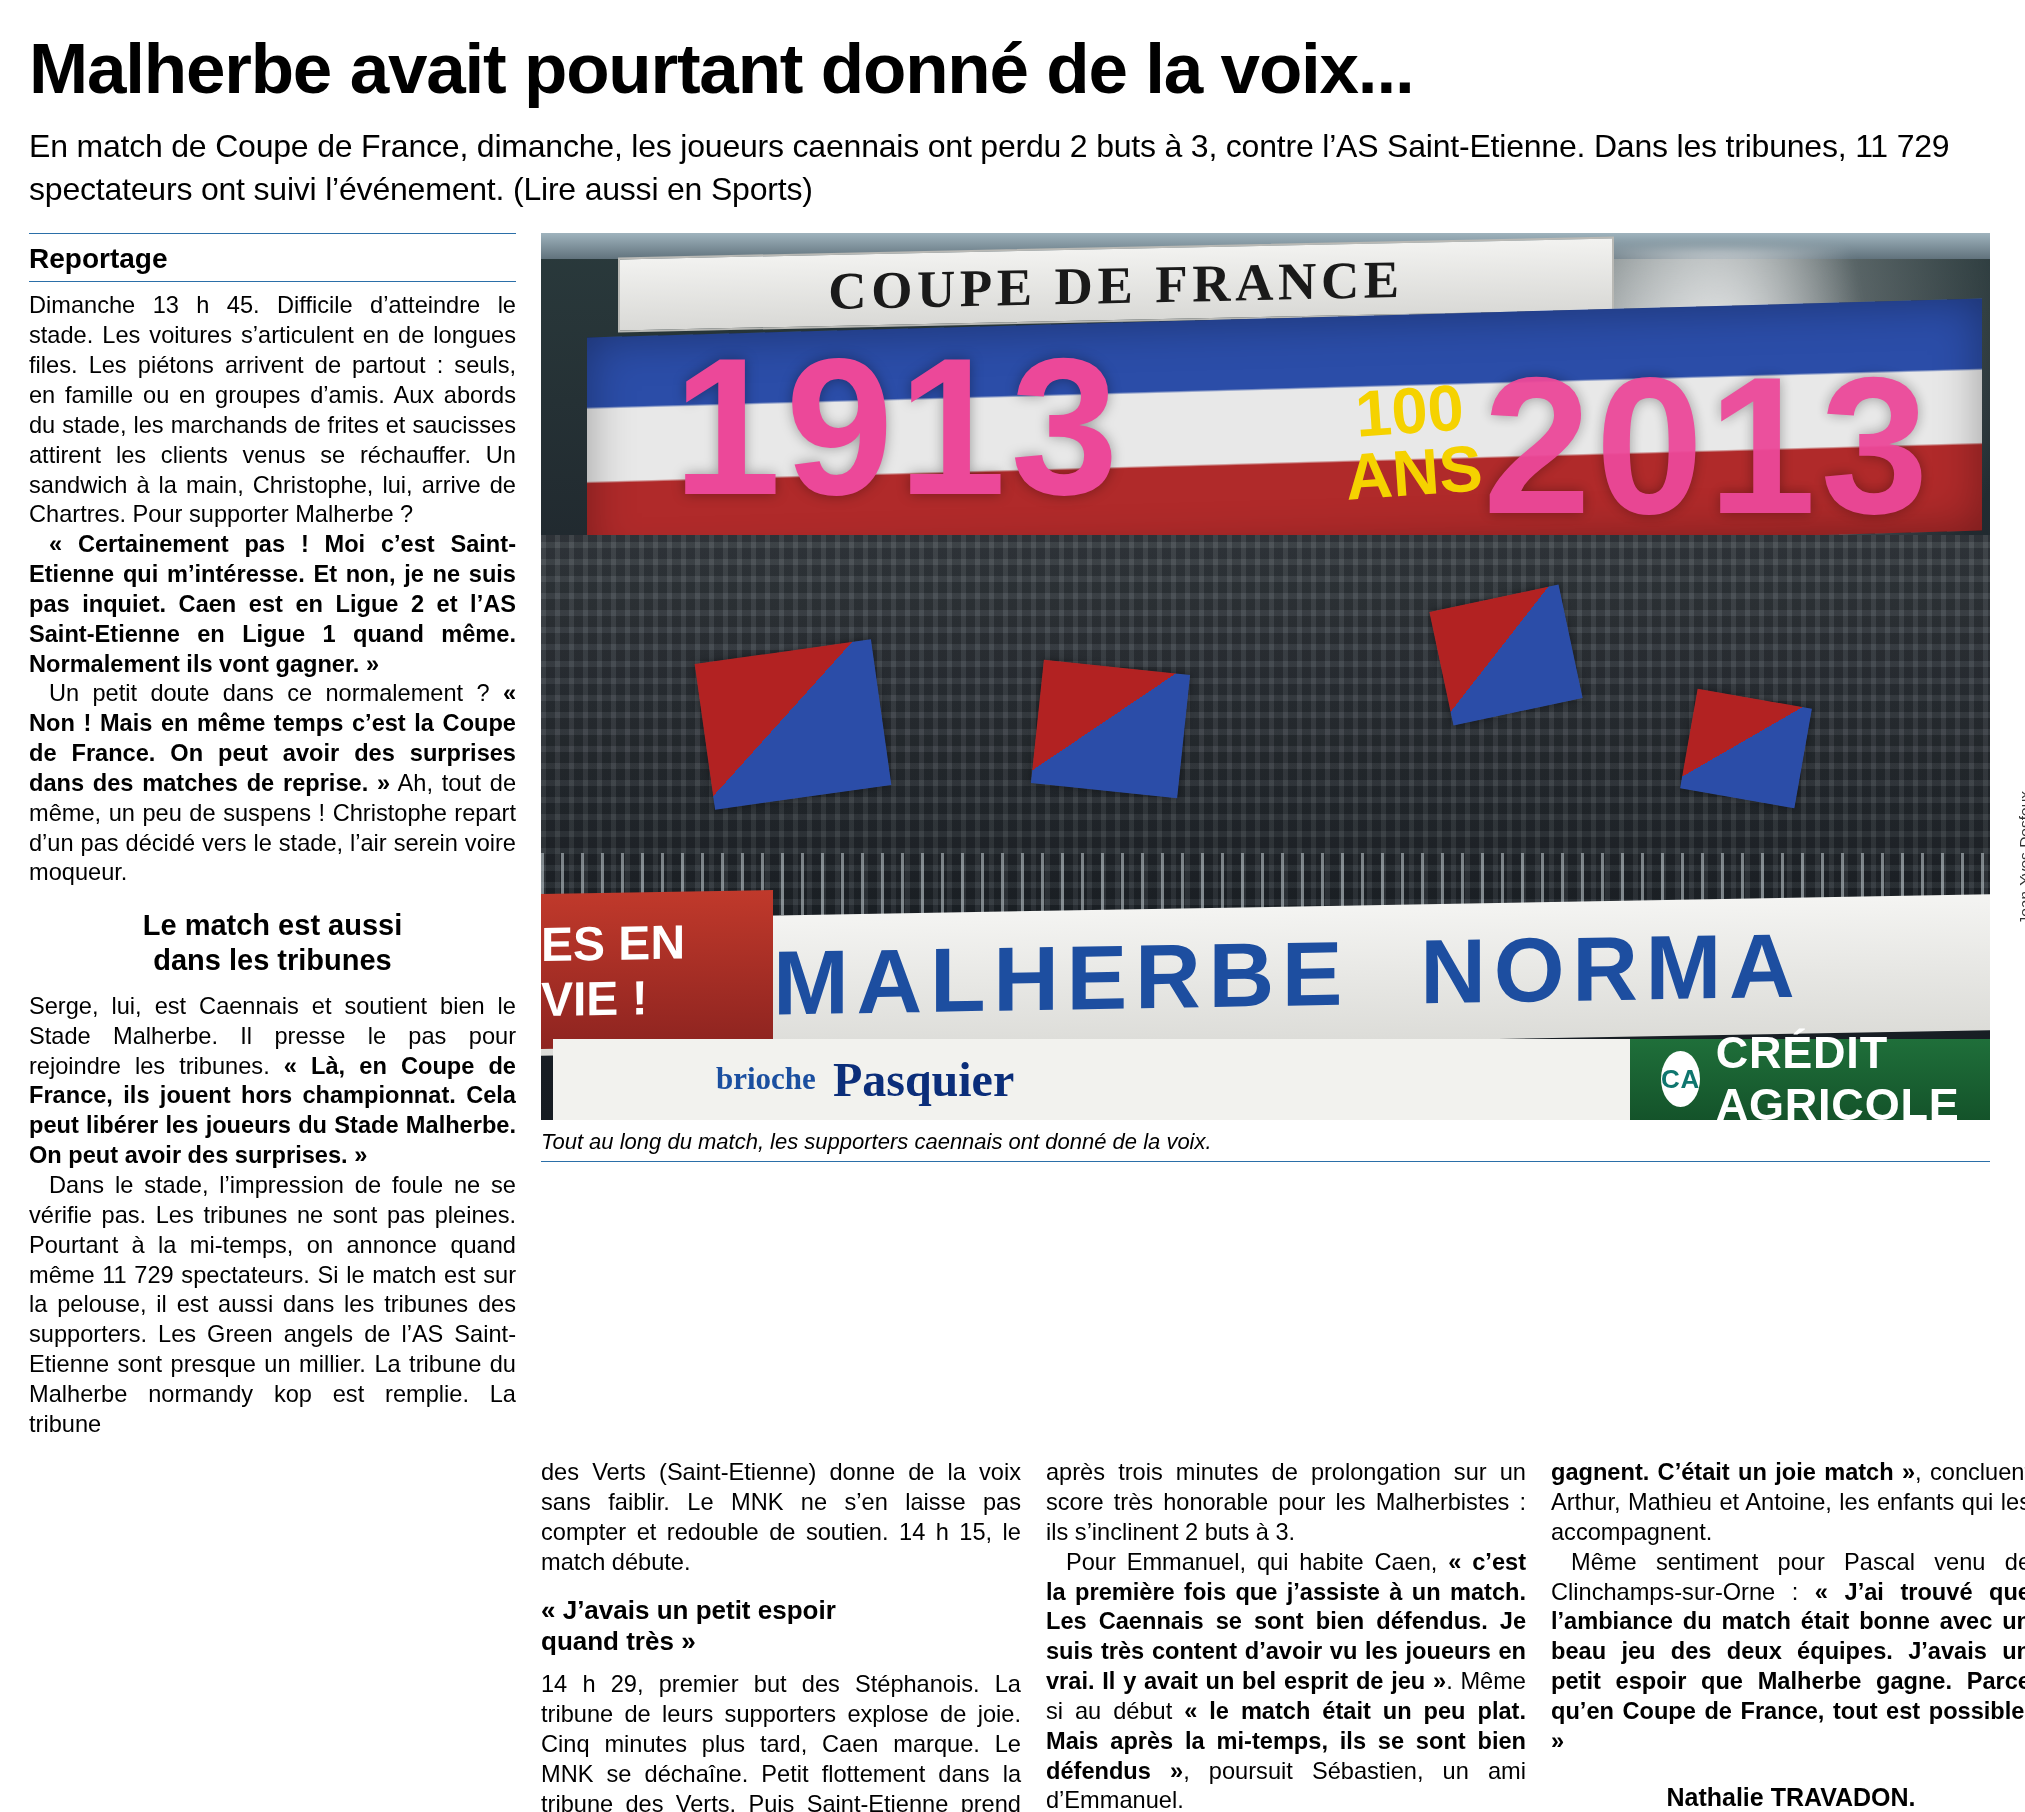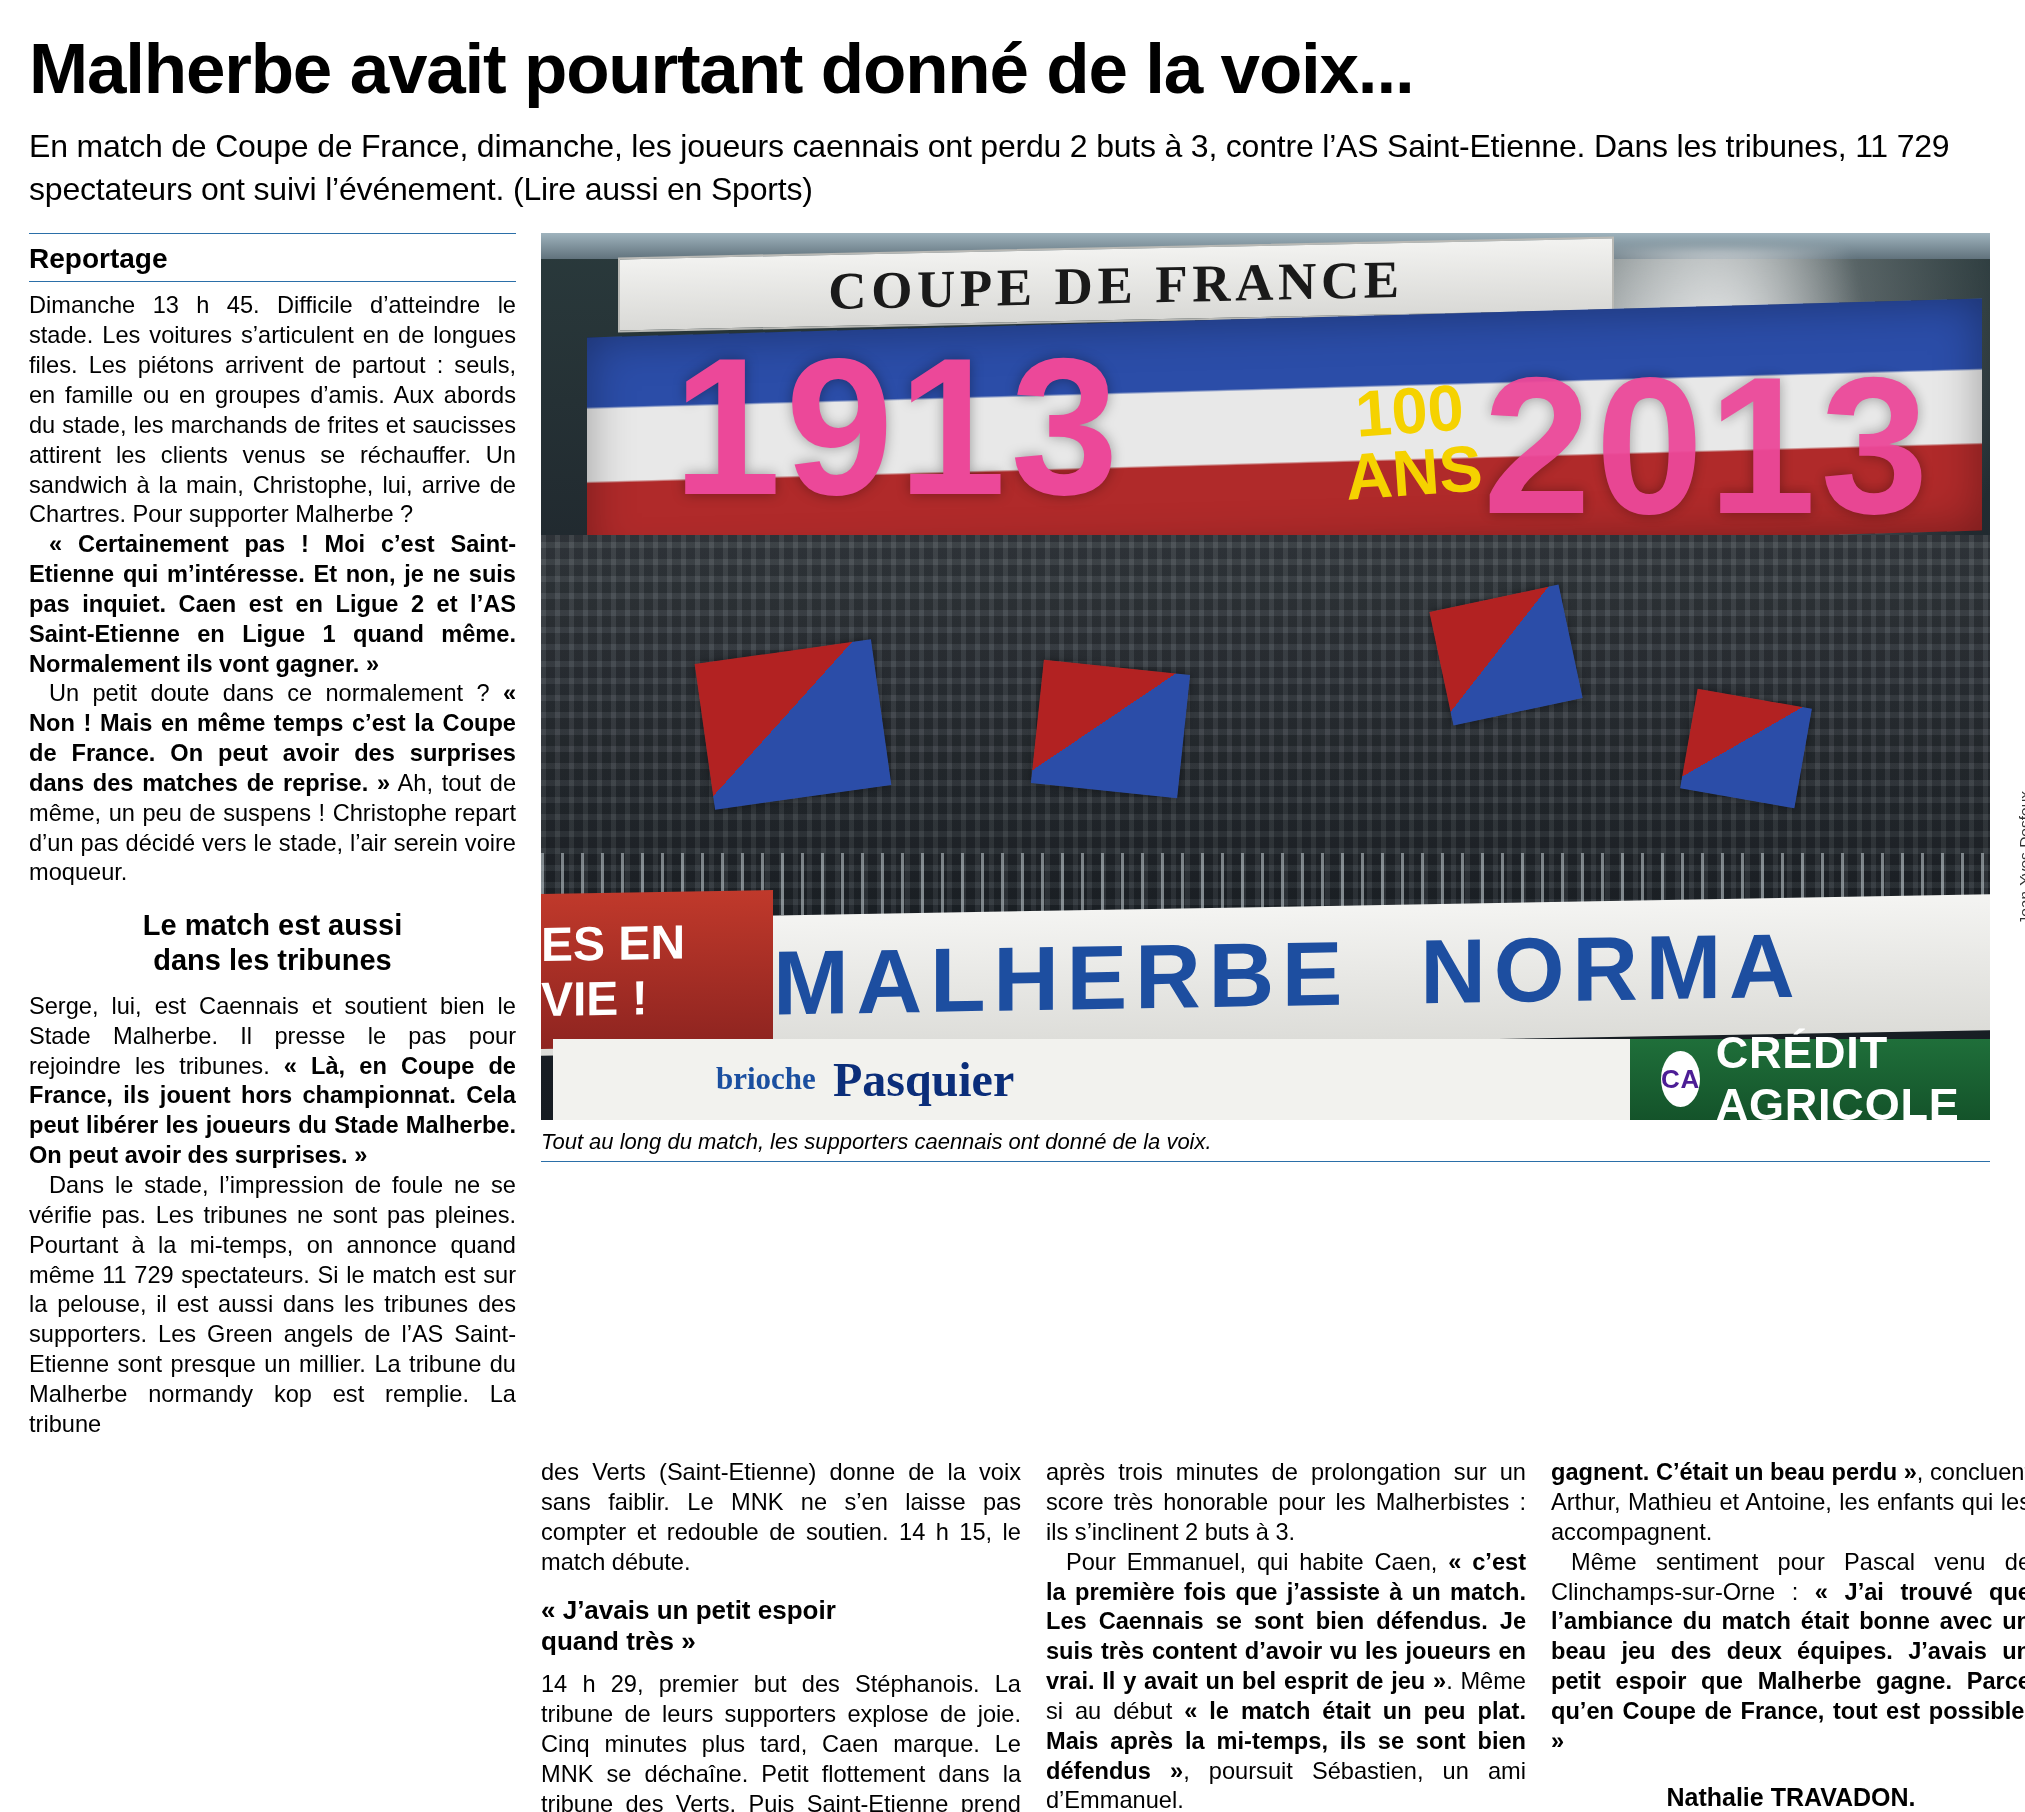--- a/index.html
+++ b/index.html
@@ -232,21 +232,21 @@
     background: linear-gradient(180deg,#1f6f3a,#14532a);
     color: #fff;
     font-weight: bold;
     font-size: 45px;
     display: flex; align-items: center; gap: 15.5px;
     padding-left: 31px;
     letter-spacing: 0.8px;
   }
   .ca-badge {
     width: 56px; height: 56px; border-radius: 50%;
-    background: #fff; color: #4c1d95; font-size: 26px;
+    background: #fff; color: #0f766e; font-size: 26px;
     display:flex; align-items:center; justify-content:center;
   }
   .barrier {
     position:absolute; left:0; top: 620px; width: 100%; height: 62px;
     background: repeating-linear-gradient(90deg, rgba(200,210,215,.55) 0 3.1px, rgba(0,0,0,0) 3.1px 20px);
   }
 
   
   .cols4 {
     display: flex;
@@ -361,21 +361,21 @@
         <p class="body">14 h 29, premier but des Stéphanois. La tribune de leurs supporters explose de joie. Cinq minutes plus tard, Caen marque. Le MNK se déchaîne. Petit flottement dans la tribune des Verts. Puis Saint-Etienne prend l’avantage avec un 2e but. À la 64e minute, 3e but des Verts, puis 10 minutes plus tard, les Caennais remontent le score. Le match s’achève</p>
       </div>
 
       <div class="col4">
         <p class="body">après trois minutes de prolongation sur un score très honorable pour les Malherbistes : ils s’inclinent 2 buts à 3.</p>
         <p class="body" style="text-indent:20px;"><span>Pour Emmanuel, qui habite Caen, </span><span class="b">« c’est la première fois que j’assiste à un match. Les Caennais se sont bien défendus. Je suis très content d’avoir vu les joueurs en vrai. Il y avait un bel esprit de jeu »</span><span>. Même si au début </span><span class="b">« le match était un peu plat. Mais après la mi-temps, ils se sont bien défendus »</span><span>, poursuit Sébastien, un ami d’Emmanuel.</span></p>
 
       </div>
 
       <div class="col4">
-        <p class="body"><span class="b">gagnent. C’était un beau perdu »</span><span>, concluent Arthur, Mathieu et Antoine, les enfants qui les accompagnent.</span></p>
+        <p class="body"><span class="b">gagnent. C’était un joie match »</span><span>, concluent Arthur, Mathieu et Antoine, les enfants qui les accompagnent.</span></p>
         <p class="body" style="text-indent:20px;"><span>Même sentiment pour Pascal venu de Clinchamps-sur-Orne : </span><span class="b">« J’ai trouvé que l’ambiance du match était bonne avec un beau jeu des deux équipes. J’avais un petit espoir que Malherbe gagne. Parce qu’en Coupe de France, tout est possible. »</span></p>
 
         <div class="sign">Nathalie TRAVADON.</div>
 
       </div>
     </div>
   </div>
 </div>
 
 

